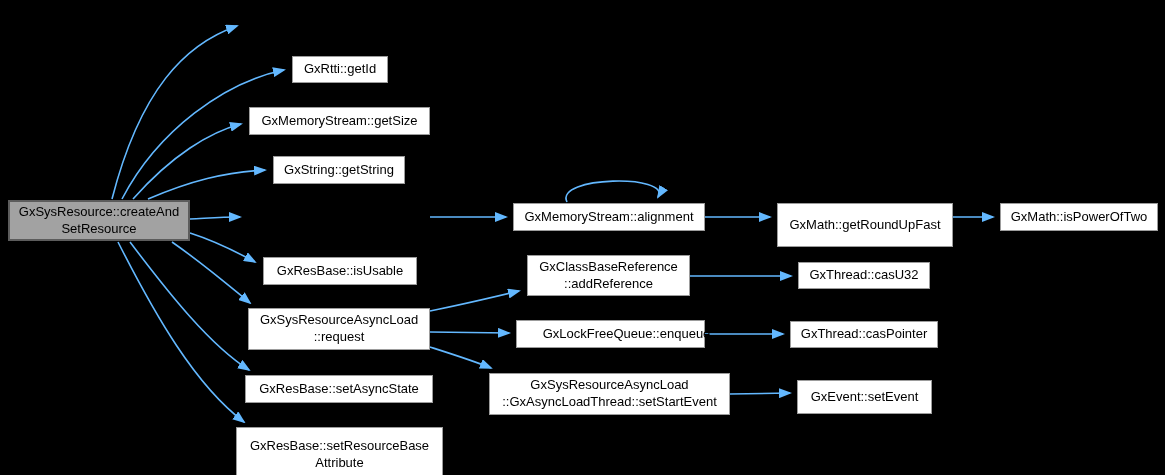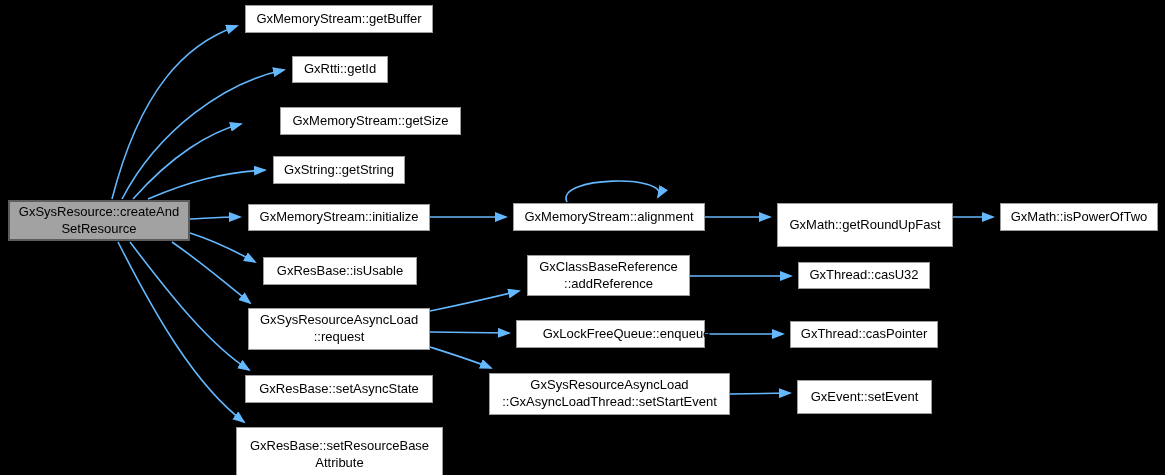--- a/index.html
+++ b/index.html
@@ -56,25 +56,23 @@
         <path d="M 430 332 L 509 333" class="edge" marker-end="url(#arrowhead)"></path>
         <path d="M 430 347 C 455 355 474 361 491 368" class="edge" marker-end="url(#arrowhead)"></path>
         <path d="M 690 276 L 791 276" class="edge" marker-end="url(#arrowhead)"></path>
         <path d="M 705 334 L 783 334" class="edge" marker-end="url(#arrowhead)"></path>
         <path d="M 730 394 L 790 393" class="edge" marker-end="url(#arrowhead)"></path>
       </g>
   </svg>
 
 <div class="node root" style="left: 8px; top: 200px; width: 182px; height: 41px;">GxSysResource::createAnd
 SetResource</div>
-    <div class="node" style="left: 245px; top: 5px; width: 188px; height: 28px;">GxMemoryStream::getBuffer</div>
     <div class="node" style="left: 292px; top: 56px; width: 96px; height: 27px;">GxRtti::getId</div>
-    <div class="node" style="left: 249px; top: 107px; width: 181px; height: 28px; margin-left: 31px;">GxMemoryStream::getSize</div>
+    <div class="node" style="left: 249px; top: 107px; width: 181px; height: 28px;">GxMemoryStream::getSize</div>
     <div class="node" style="left: 273px; top: 156px; width: 132px; height: 28px;">GxString::getString</div>
-    <div class="node" style="left: 248px; top: 204px; width: 182px; height: 27px;">GxMemoryStream::initialize</div>
     <div class="node" style="left: 263px; top: 257px; width: 154px; height: 28px;">GxResBase::isUsable</div>
     <div class="node" style="left: 248px; top: 308px; width: 182px; height: 42px;">GxSysResourceAsyncLoad
 ::request</div>
     <div class="node" style="left: 245px; top: 375px; width: 188px; height: 28px;">GxResBase::setAsyncState</div>
     <div class="node" style="left: 236px; top: 427px; width: 207px; height: 56px;">GxResBase::setResourceBase
 Attribute</div>
     <div class="node" style="left: 513px; top: 203px; width: 192px; height: 28px;">GxMemoryStream::alignment</div>
     <div class="node" style="left: 527px; top: 255px; width: 163px; height: 41px;">GxClassBaseReference
 ::addReference</div>
     <div class="node" style="left: 516px; top: 320px; width: 189px; height: 28px; padding-left: 32px;">GxLockFreeQueue::enqueue</div>

